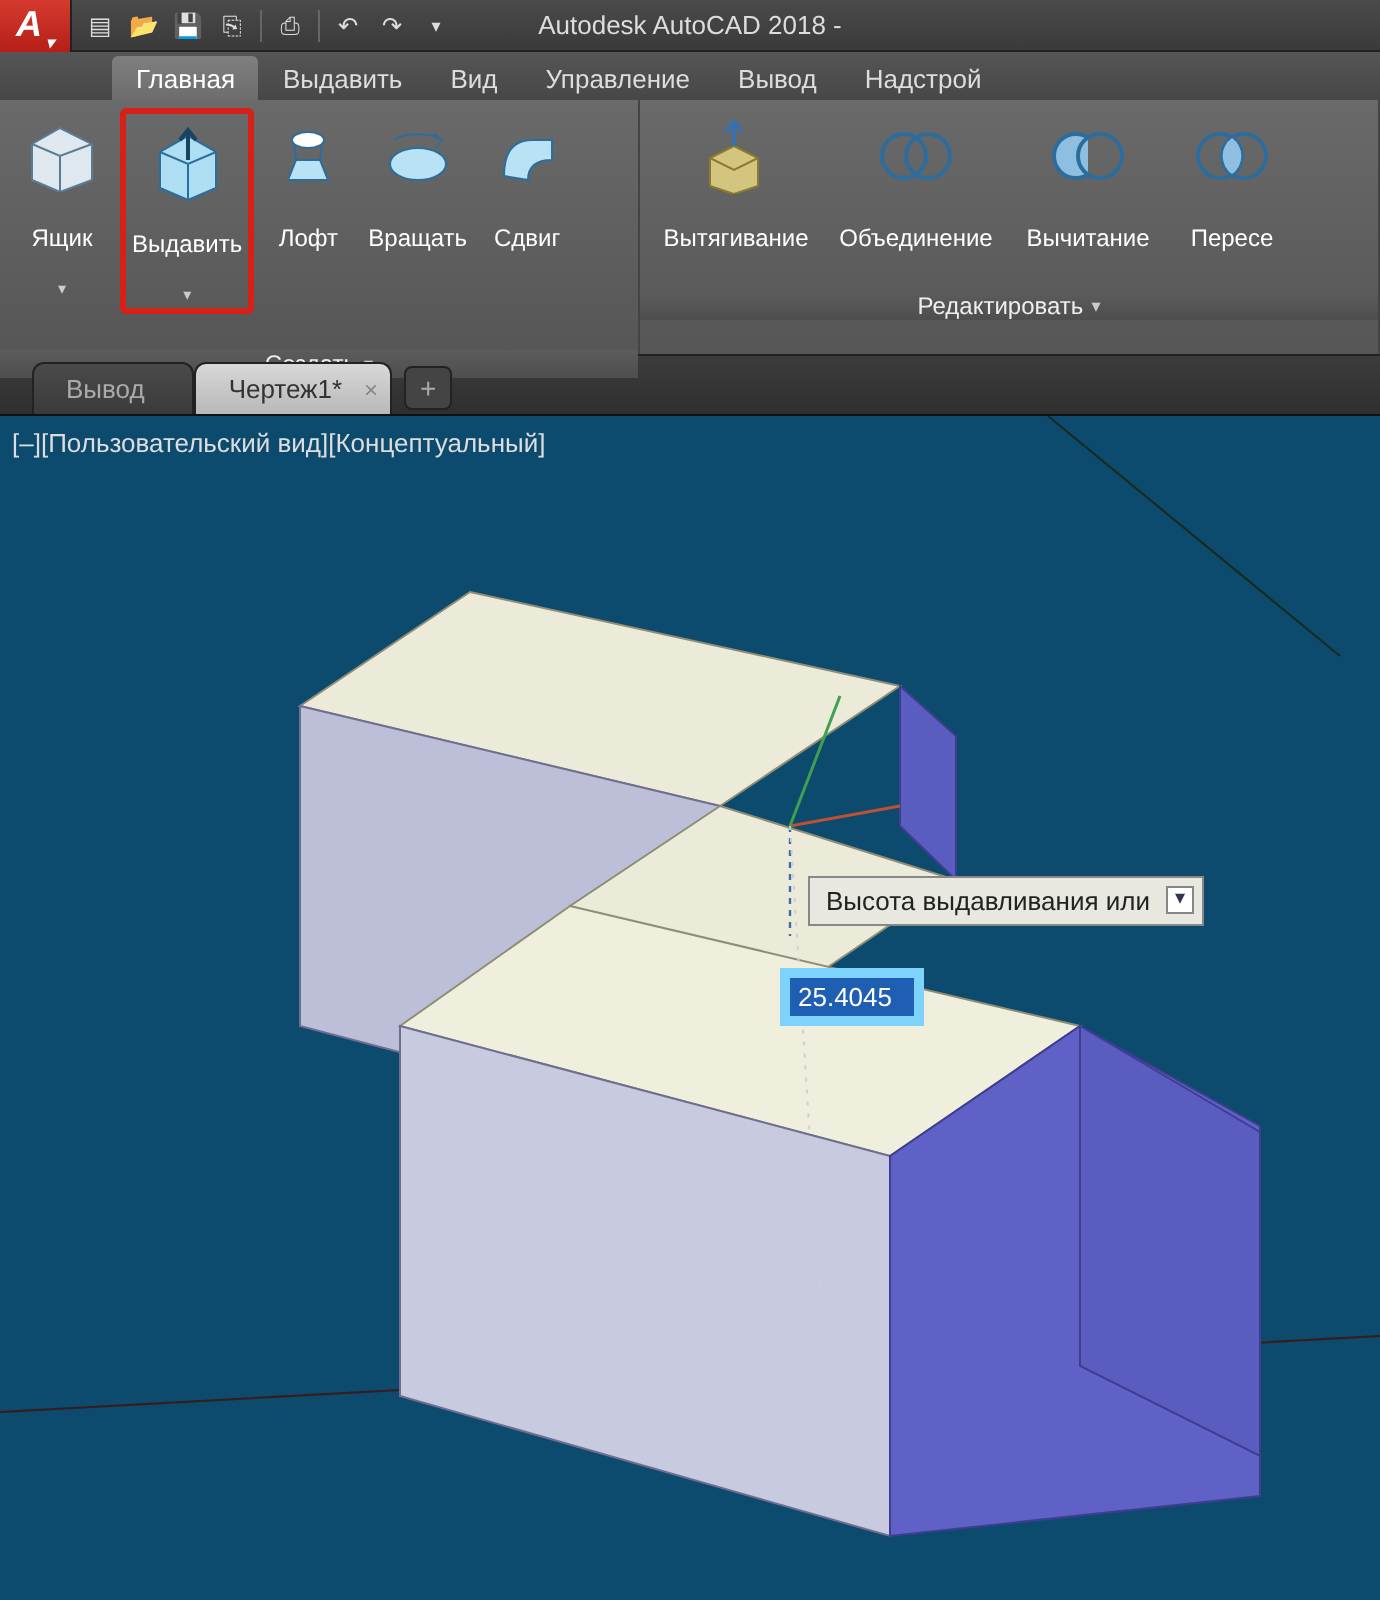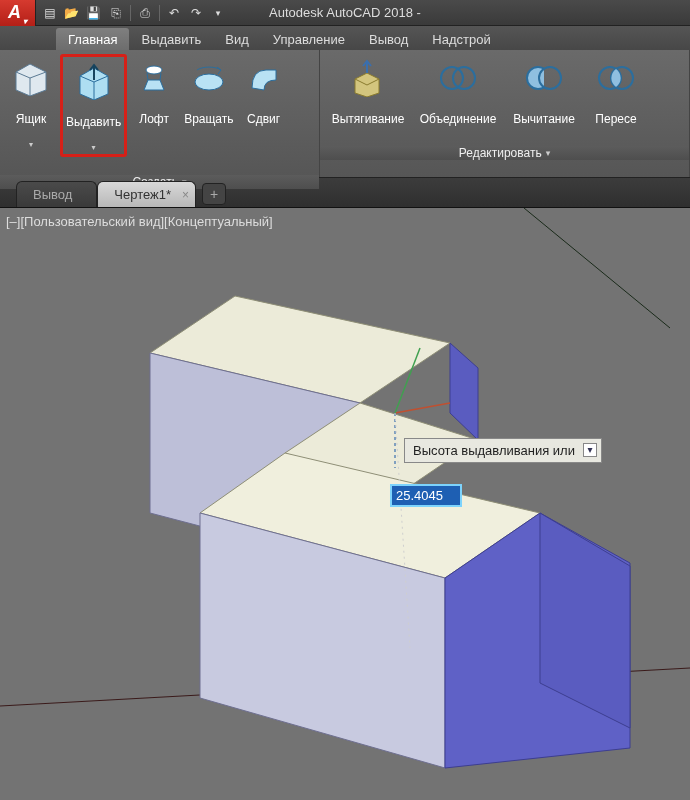--- a/index.html
+++ b/index.html
@@ -96,42 +96,42 @@
   .doc-add {
     width:24px; height:22px; margin-left:6px; margin-bottom:2px;
     background:#444; border:1px solid #222; border-radius:4px;
     color:#aaa; display:flex; align-items:center; justify-content:center;
     font-size:14px; cursor:pointer;
   }
 
   
   .viewport {
     position:relative; width:690px; height:calc(800px - 26px - 24px - 128px - 30px);
-    background:#737373;
+    background:#0c4a6e;
     overflow:hidden;
   }
   .view-label {
     position:absolute; top:6px; left:6px; color:#ddd; font-size:13px;
   }
 
   
   .extrude-tip {
     position:absolute; left:404px; top:230px;
     background:#e8e8e0; border:1px solid #888; padding:4px 26px 4px 8px;
     font-size:13px; color:#222;
   }
   .extrude-tip .more {
     position:absolute; right:4px; top:4px; width:14px; height:14px;
     border:1px solid #888; background:#fff; font-size:10px; line-height:12px;
     text-align:center; color:#335;
   }
   .extrude-input {
     position:absolute; left:390px; top:276px;
     width:72px; padding:2px 4px; font-size:13px;
-    background:#1e5fb3; color:#fff; border:2px solid #7dd3fc;
+    background:#1e5fb3; color:#fff; border:5px solid #7dd3fc;
   }
 
   svg.model { position:absolute; inset:0; }
 
 </style>
 </head>
 <body>
 
 <div class="titlebar">
   <div class="app-btn">

